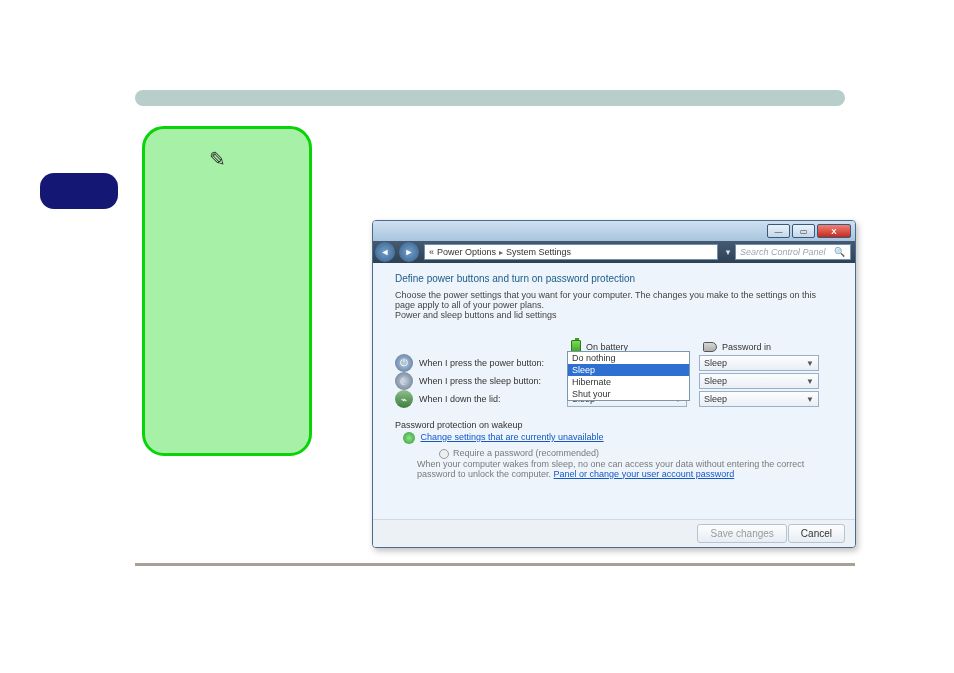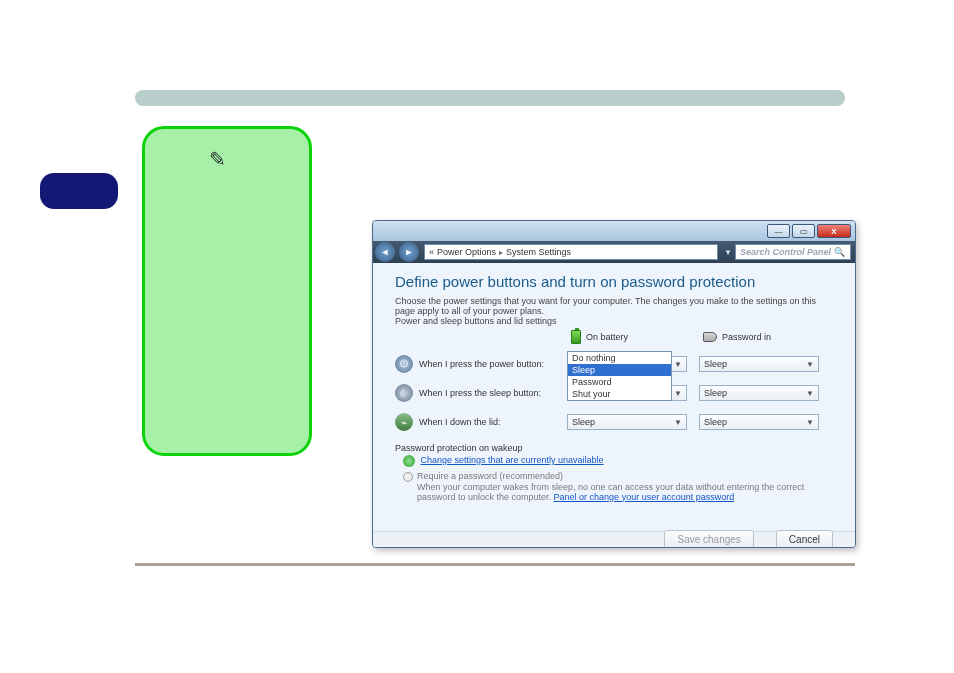--- a/index.html
+++ b/index.html
@@ -18,47 +18,47 @@
   
   .window{position:absolute;left:372px;top:220px;width:484px;height:328px;background:#eef4fb;border:1px solid #4a6a90;border-radius:4px;box-shadow:2px 3px 6px rgba(0,0,0,.25);font-size:9px;color:#333;overflow:hidden;}
   .titlebar{height:20px;background:linear-gradient(#cfe0f1,#a8c4de);display:flex;justify-content:flex-end;align-items:center;padding-right:4px;gap:2px;}
   .win-btn{width:23px;height:14px;border:1px solid #39597b;border-radius:2px;display:flex;align-items:center;justify-content:center;font-size:8px;color:#2b2b2b;background:linear-gradient(#eaf2fb,#c4d7ea);}
   .win-btn.close{width:34px;background:linear-gradient(#f08077,#c42b1c);color:#fff;font-weight:bold;}
   .navbar{height:22px;background:linear-gradient(#455b71,#2e4155);display:flex;align-items:center;color:#fff;font-size:9px;}
   .nav-back,.nav-fwd{width:20px;height:20px;border-radius:50%;margin:0 2px;background:radial-gradient(#6fa0d0,#395d82);display:flex;align-items:center;justify-content:center;color:#fff;}
   .crumbbox{flex:1;height:16px;margin:0 3px;background:#fff;border:1px solid #7190ae;display:flex;align-items:center;color:#333;padding:0 4px;gap:3px;}
   .crumb{white-space:nowrap;}
   .chev{color:#666;font-size:8px;}
-  .searchbox{width:116px;height:16px;margin-right:4px;background:#fff;border:1px solid #7190ae;display:flex;align-items:center;padding:0 4px;color:#9aa6b2;font-style:italic;font-weight:bold;}
+  .searchbox{width:116px;height:16px;margin-right:4px;background:#fff;border:1px solid #7190ae;display:flex;align-items:center;padding:0 4px;color:#9aa6b2;font-style:italic;}
   .searchbox .mag{margin-left:auto;color:#6f8ba7;font-style:normal;}
 
   .content{padding:10px 22px 0 22px;}
-  .h1{color:#1b5c8a;font-size:15px;margin-bottom:6px;}
+  .h1{color:#1b5c8a;font-size:10px;margin-bottom:6px;}
   .desc{color:#444;}
-  .section-label{color:#444;margin-bottom:4px;}
+  .section-label{color:#444;margin-bottom:20px;}
 
-  .grid{display:grid;grid-template-columns:172px 120px 12px 120px;row-gap:11px;align-items:center;}
+  .grid{display:grid;grid-template-columns:172px 120px 12px 120px;row-gap:0;align-items:center;}
   .col-hdr{display:flex;align-items:center;gap:5px;justify-content:flex-start;padding-left:4px;}
   .row-icon{width:18px;height:18px;border-radius:50%;display:flex;align-items:center;justify-content:center;font-size:10px;margin-right:6px;}
   .row-label{display:flex;align-items:center;}
   .combo{height:16px;border:1px solid #9bb0c6;background:linear-gradient(#fcfdff,#e9eff6);display:flex;align-items:center;padding:0 4px;justify-content:space-between;}
   .combo .arr{font-size:8px;color:#555;}
-  .dropdown{position:absolute;left:194px;top:130px;width:105px;border:1px solid #7a96b3;background:#fff;z-index:5;}
+  .dropdown{position:absolute;left:194px;top:130px;width:123px;border:1px solid #7a96b3;background:#fff;z-index:5;}
   .dropdown div{padding:1px 4px;}
   .dropdown .sel{background:#2f6fcf;color:#fff;}
 
   .pwp-title{margin-top:12px;margin-bottom:2px;}
   .shield{width:12px;height:12px;background:radial-gradient(#8fe28f,#2e9a2e);border-radius:50%;display:inline-block;vertical-align:middle;margin-right:3px;}
   .link{color:#1457c7;text-decoration:underline;}
   .radio{width:10px;height:10px;border:1px solid #9a9a9a;border-radius:50%;display:inline-block;vertical-align:middle;margin-right:4px;background:#eee;}
   .opt{margin-left:8px;margin-top:4px;color:#7a7a7a;}
-  .opt .head{color:#7a7a7a;}
+  .opt .head{color:#7a7a7a;margin-left:36px;}
   .opt .body{color:#7a7a7a;margin-left:14px;}
 
-  .footer{position:absolute;left:0;right:0;bottom:0;height:16px;background:#ecf1f6;border-top:1px solid #d0dae5;display:flex;align-items:center;justify-content:flex-end;padding-right:22px;gap:22px;}
+  .footer{position:absolute;left:0;right:0;bottom:0;height:28px;background:#ecf1f6;border-top:1px solid #d0dae5;display:flex;align-items:center;justify-content:flex-end;padding-right:10px;gap:1px;}
   .btn{border:1px solid #b6c3d1;background:linear-gradient(#fdfdfe,#e7edf4);padding:3px 12px;border-radius:3px;font-size:10px;color:#333;}
   .btn.disabled{color:#9a9a9a;}
 
   .batt-icon{width:10px;height:14px;background:linear-gradient(#7bdb54,#3c9b25);border:1px solid #2c7b1a;border-radius:1px;position:relative;}
   .batt-icon:before{content:"";position:absolute;top:-3px;left:3px;width:4px;height:2px;background:#3c9b25;}
   .plug-icon{width:14px;height:10px;border:1px solid #555;border-radius:2px 6px 6px 2px;background:linear-gradient(#d6d6d6,#aeaeae);}
 </style>
 </head>
 <body>
 
@@ -152,21 +152,21 @@
         <div></div>
         <div class="combo">
           <span>Sleep</span>
           <span class="arr">▼</span>
         </div>
       </div>
 
     <div class="dropdown">
         <div>Do nothing</div>
         <div class="sel">Sleep</div>
-        <div>Password</div>
+        <div>Hibernate</div>
         <div>Shut your</div>
       </div>
 
     <div class="pwp-title">Password protection on wakeup</div>
     <div style="margin-top:2px;margin-left:8px;">
       <span class="shield"></span>
       <span class="link">Change settings that are currently unavailable</span>
     </div>
 
     <div class="opt">

